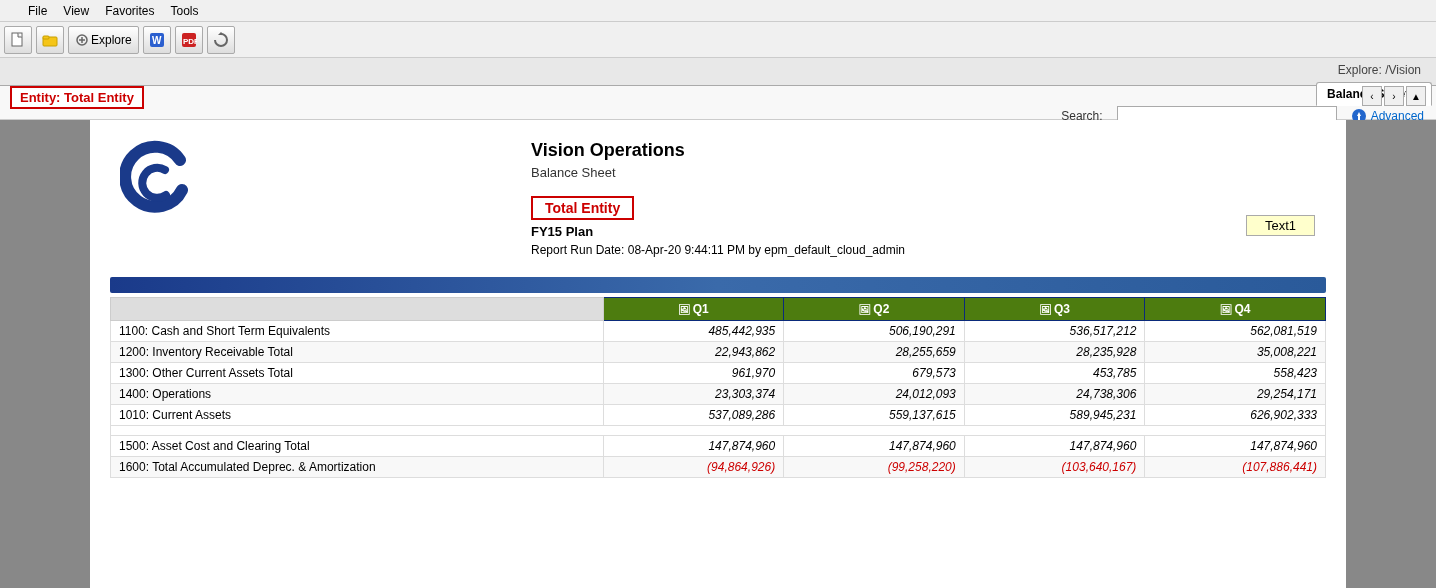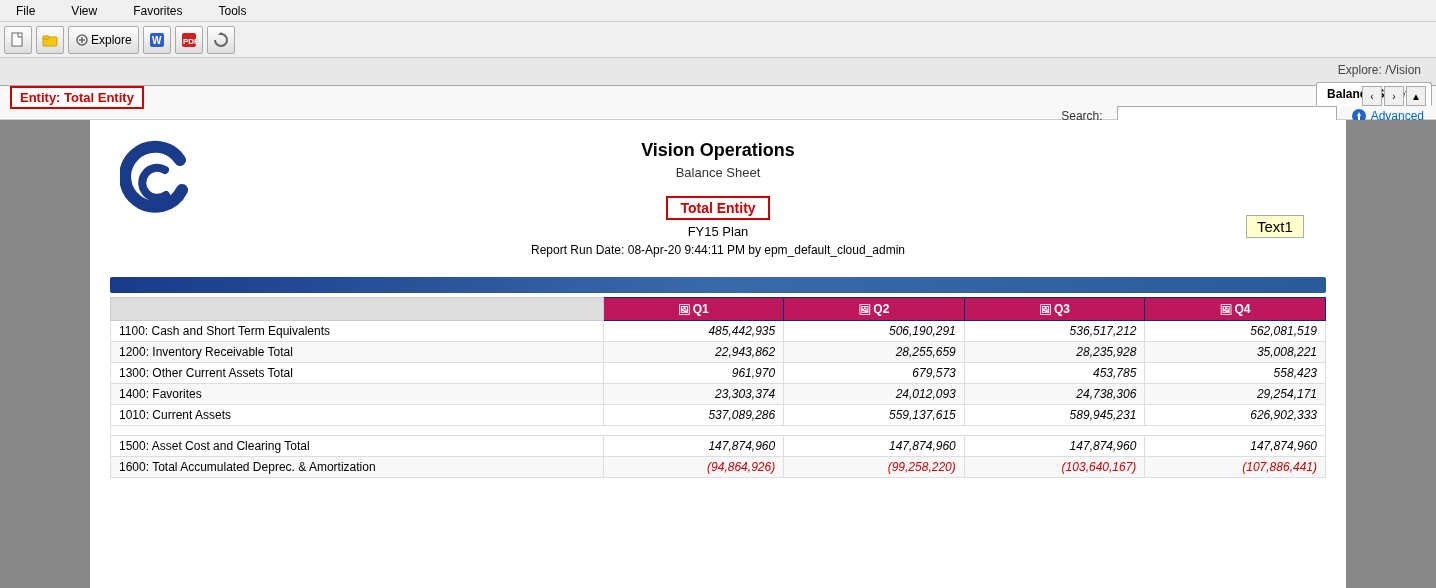--- a/index.html
+++ b/index.html
@@ -5,22 +5,21 @@
     * { margin: 0; padding: 0; box-sizing: border-box; }
     body { font-family: Arial, sans-serif; font-size: 12px; background: #f0f0f0; overflow: hidden; width: 1436px; height: 588px; }
 
     
     .menu-bar {
       background: #f0f0f0;
       border-bottom: 1px solid #ccc;
       display: flex;
       align-items: center;
       height: 22px;
-      padding: 0 8px;
-      gap: 20px;
+      padding: 0 20px;
     }
     .menu-item {
       padding: 2px 8px;
       cursor: pointer;
       font-size: 12px;
     }
 
     
     .toolbar {
       background: #f0f0f0;
@@ -154,21 +153,20 @@
       padding: 0;
     }
     .right-panel {
       width: 90px;
       background: #888;
       flex-shrink: 0;
     }
 
     
     .report-header {
-      text-align: center;
       padding: 20px 0 10px 0;
     }
     .report-title {
       font-size: 18px;
       font-weight: bold;
       color: #000;
     }
     .report-subtitle {
       font-size: 13px;
       color: #333;
@@ -178,57 +176,57 @@
       display: inline-block;
       border: 2px solid #cc0000;
       padding: 2px 12px;
       font-size: 14px;
       font-weight: bold;
       color: #cc0000;
       margin-top: 8px;
     }
     .report-plan {
       font-size: 13px;
-      font-weight: normal;
+      font-weight: bold;
       color: #000;
       margin-top: 4px;
     }
     .report-run-date {
       font-size: 12px;
       color: #000;
       margin-top: 4px;
     }
 
     
     .tooltip {
       position: absolute;
       background: #ffffcc;
       border: 1px solid #aaa;
-      padding: 2px 10px;
-      font-size: 15px;
+      padding: 2px 18px;
+      font-size: 13px;
       z-index: 10;
     }
 
     
     .blue-bar {
       height: 16px;
       background: linear-gradient(to right, #1a3a8a, #3a6aaa, #2a5a9a);
       margin: 10px 20px 0 20px;
       border-radius: 2px;
     }
 
     
     .data-table {
       margin: 4px 20px;
       width: calc(100% - 40px);
       border-collapse: collapse;
       font-size: 12px;
     }
     .data-table th {
-      background: #be185d;
+      background: #4d7c0f;
       color: white;
       padding: 4px 8px;
       text-align: center;
       border: 1px solid #0a2a7a;
       font-weight: bold;
       font-size: 12px;
     }
     .data-table td {
       padding: 3px 8px;
       border: 1px solid #ddd;
@@ -383,21 +381,21 @@
       <td class="value-col ">35,008,221</td>
     </tr>
           <tr class="data-row">
       <td class="label-col">1300: Other Current Assets Total</td>
       <td class="value-col ">961,970</td>
       <td class="value-col ">679,573</td>
       <td class="value-col ">453,785</td>
       <td class="value-col ">558,423</td>
     </tr>
           <tr class="data-row">
-      <td class="label-col">1400: Favorites</td>
+      <td class="label-col">1400: Operations</td>
       <td class="value-col ">23,303,374</td>
       <td class="value-col ">24,012,093</td>
       <td class="value-col ">24,738,306</td>
       <td class="value-col ">29,254,171</td>
     </tr>
           <tr class="data-row">
       <td class="label-col">1010: Current Assets</td>
       <td class="value-col ">537,089,286</td>
       <td class="value-col ">559,137,615</td>
       <td class="value-col ">589,945,231</td>

